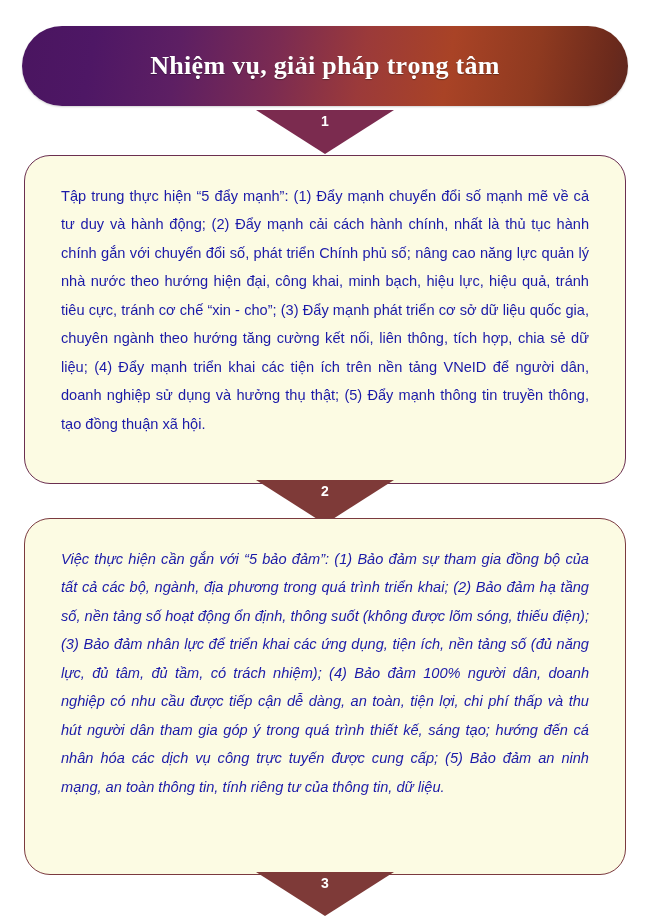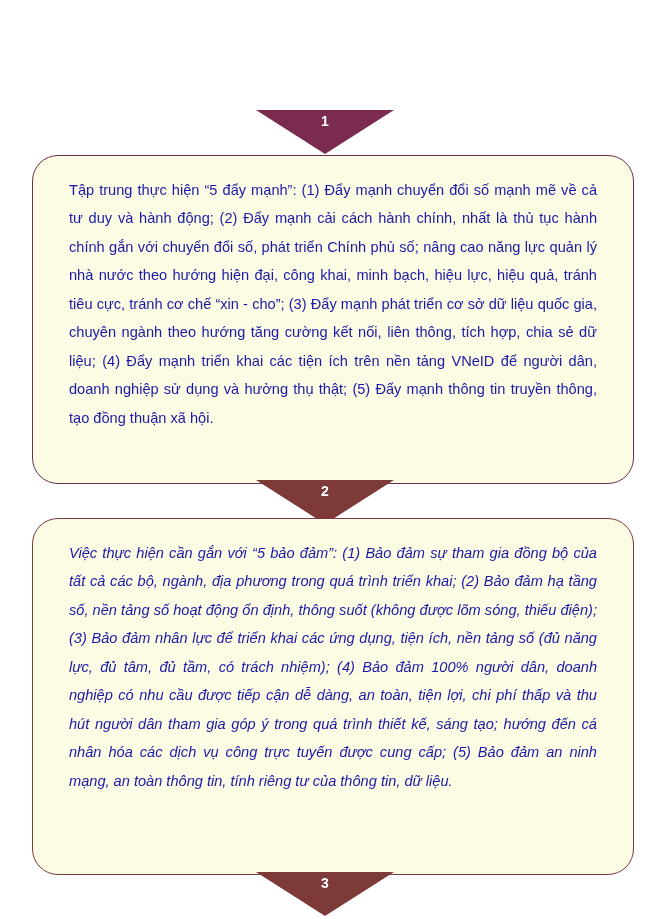--- a/index.html
+++ b/index.html
@@ -83,27 +83,27 @@
     text-align: center;
     color: #ffffff;
     font-size: 14px;
     font-weight: bold;
     font-family: "Liberation Sans", sans-serif;
   }
 
   
   .box {
     position: absolute;
-    left: 32px;
+    left: 24px;
     width: 602px;
     box-sizing: border-box;
     background: #fcfbe3;
     border: 1.6px solid #6f3250;
     border-radius: 26px;
-    padding: 20px 36px 28px 36px;
+    padding: 26px 36px 28px 36px;
   }
   .box-text {
     color: #1b1aa8;
     font-size: 14.6px;
     line-height: 1.95;
     text-align: justify;
     text-justify: inter-word;
     font-family: "Liberation Sans", sans-serif;
     margin: 0;
   }
@@ -113,20 +113,23 @@
 
   .connector.c1 { top: 110px; }
   .connector.c2 { top: 480px; }
   .connector.c3 { top: 872px; }
 </style>
 </head>
 <body>
 
 <div class="page">
 
+  <div class="header">
+    <div class="header-title">Nhiệm vụ, giải pháp trọng tâm</div>
+  </div>
 
   <div class="connector c1">
     <div class="tri"></div>
     <div class="num">1</div>
   </div>
 
   <div class="box" id="box1">
     <p class="box-text">Tập trung thực hiện “5 đẩy mạnh”: (1) Đẩy mạnh chuyển đổi số mạnh mẽ về cả tư duy và hành động; (2) Đẩy mạnh cải cách hành chính, nhất là thủ tục hành chính gắn với chuyển đổi số, phát triển Chính phủ số; nâng cao năng lực quản lý nhà nước theo hướng hiện đại, công khai, minh bạch, hiệu lực, hiệu quả, tránh tiêu cực, tránh cơ chế “xin - cho”; (3) Đẩy mạnh phát triển cơ sở dữ liệu quốc gia, chuyên ngành theo hướng tăng cường kết nối, liên thông, tích hợp, chia sẻ dữ liệu; (4) Đẩy mạnh triển khai các tiện ích trên nền tảng VNeID để người dân, doanh nghiệp sử dụng và hưởng thụ thật; (5) Đẩy mạnh thông tin truyền thông, tạo đồng thuận xã hội.</p>
   </div>
 

